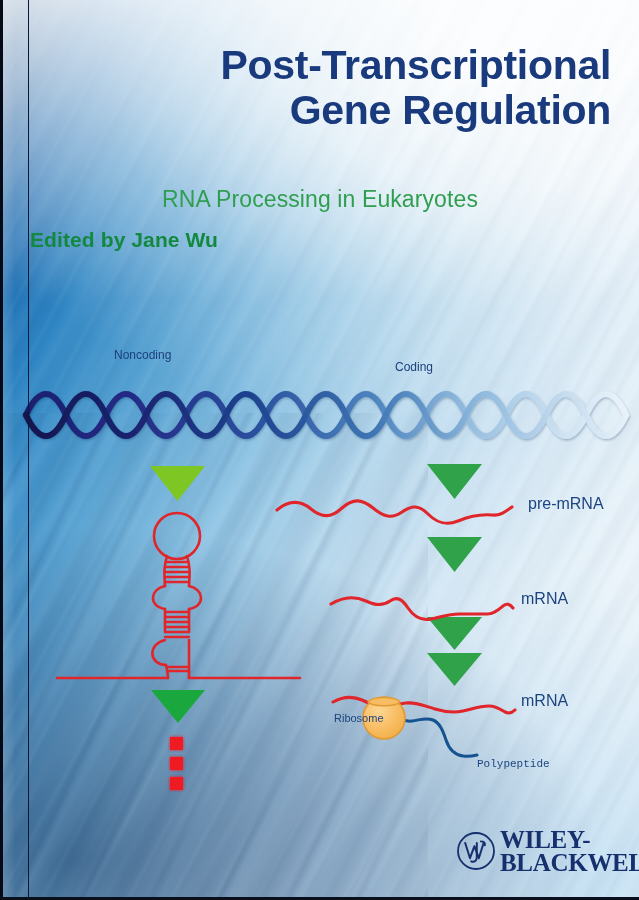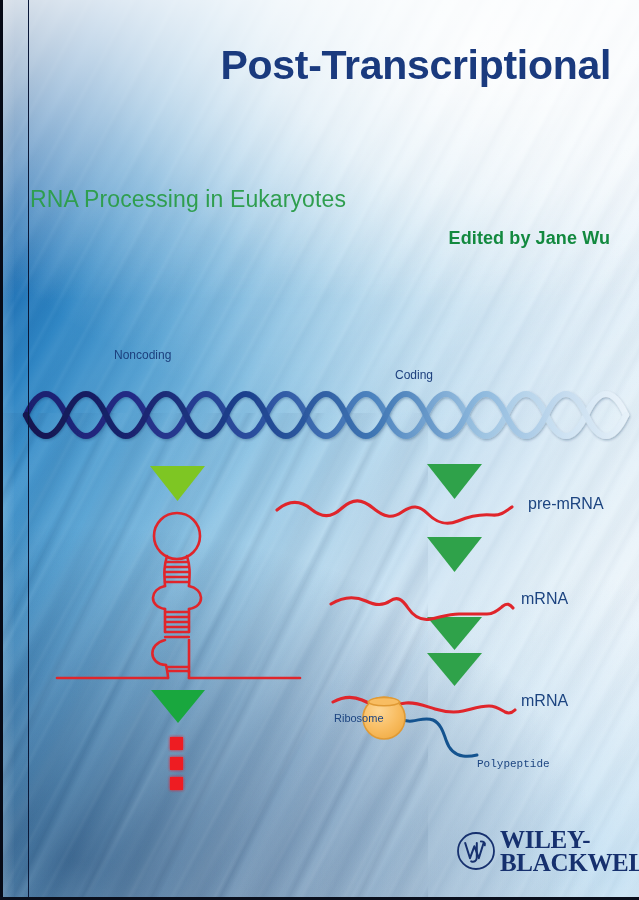--- a/index.html
+++ b/index.html
@@ -116,48 +116,47 @@
     line-height: 1.10;
     font-weight: bold;
     letter-spacing: -0.3px;
     z-index: 5;
   }
   .title .l2 { display: block; }
   .subtitle {
     position: absolute;
     left: 30px; right: 29px;
     top: 186px;
-    text-align: left;
+    text-align: center;
     color: #2f9e4f;
     font-size: 23px;
     font-weight: normal;
     letter-spacing: 0.1px;
     z-index: 5;
   }
   .editor {
     position: absolute;
-    left: 20px; right: 29px;
+    left: 30px; right: 29px;
     top: 228px;
-    text-align: right;
     color: #12893f;
-    font-size: 18px;
+    font-size: 21px;
     font-weight: bold;
     letter-spacing: 0.1px;
     z-index: 5;
   }
 
   .col-label {
     position: absolute;
     color: #1c3f7d;
     font-size: 12px;
     z-index: 5;
     white-space: nowrap;
   }
   #label-noncoding { left: 114px; top: 348px; }
-  #label-coding    { left: 395px; top: 368px; text-align: right; }
+  #label-coding    { left: 395px; top: 360px; text-align: right; }
 
   .side-label {
     position: absolute;
     color: #1c4480;
     font-size: 16px;
     z-index: 5;
     white-space: nowrap;
   }
   #label-premrna { left: 521px; top: 495px; margin-left: 7px; }
   #label-mrna1   { left: 521px; top: 590px; }
@@ -212,20 +211,21 @@
   <div class="bg-wash"></div>
   <div class="bg-texture"></div>
   <div class="bg-texture2"></div>
   <div class="bg-top-fade"></div>
 
   <div class="spine"></div>
   <div class="spine-sheen"></div>
 
   <div class="title">
     <span class="l1">Post-Transcriptional</span>
+    <span class="l2">Gene Regulation</span>
   </div>
 
   <div class="subtitle">RNA Processing in Eukaryotes</div>
   <div class="editor">Edited by Jane Wu</div>
 
   <svg id="diagram" viewBox="0 0 639 900">
     <defs>
       <linearGradient id="helixGradA" x1="0" y1="0" x2="1" y2="0">
         <stop offset="0.00" stop-color="#1b1f6e"></stop>
         <stop offset="0.18" stop-color="#242c86"></stop>

